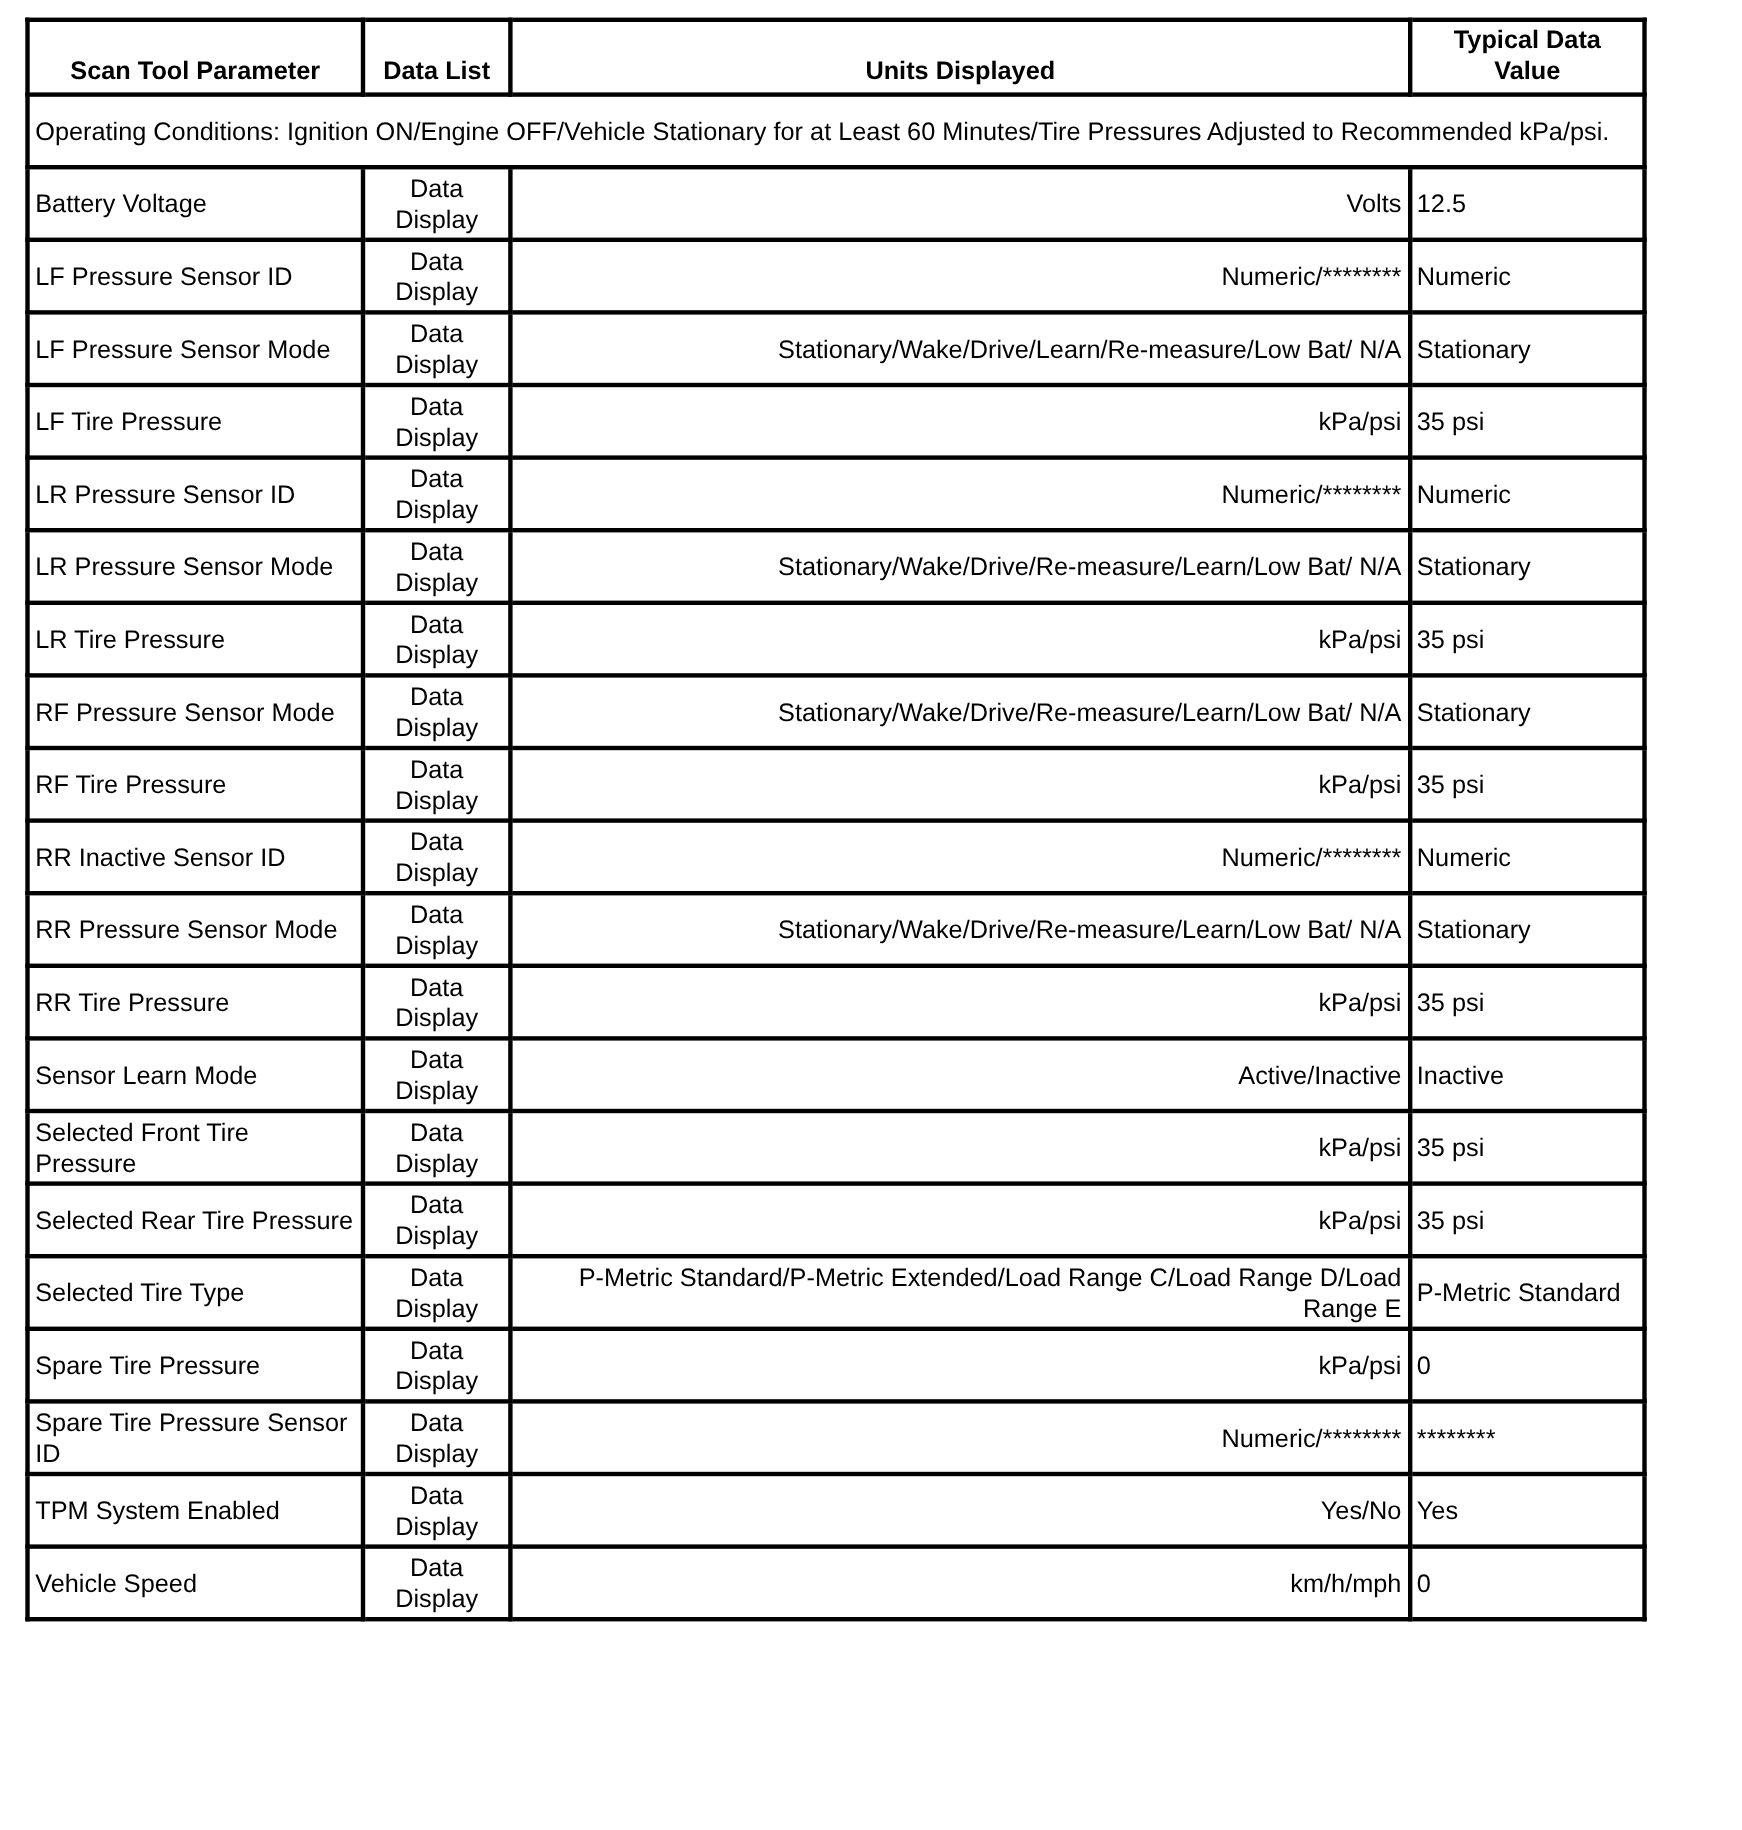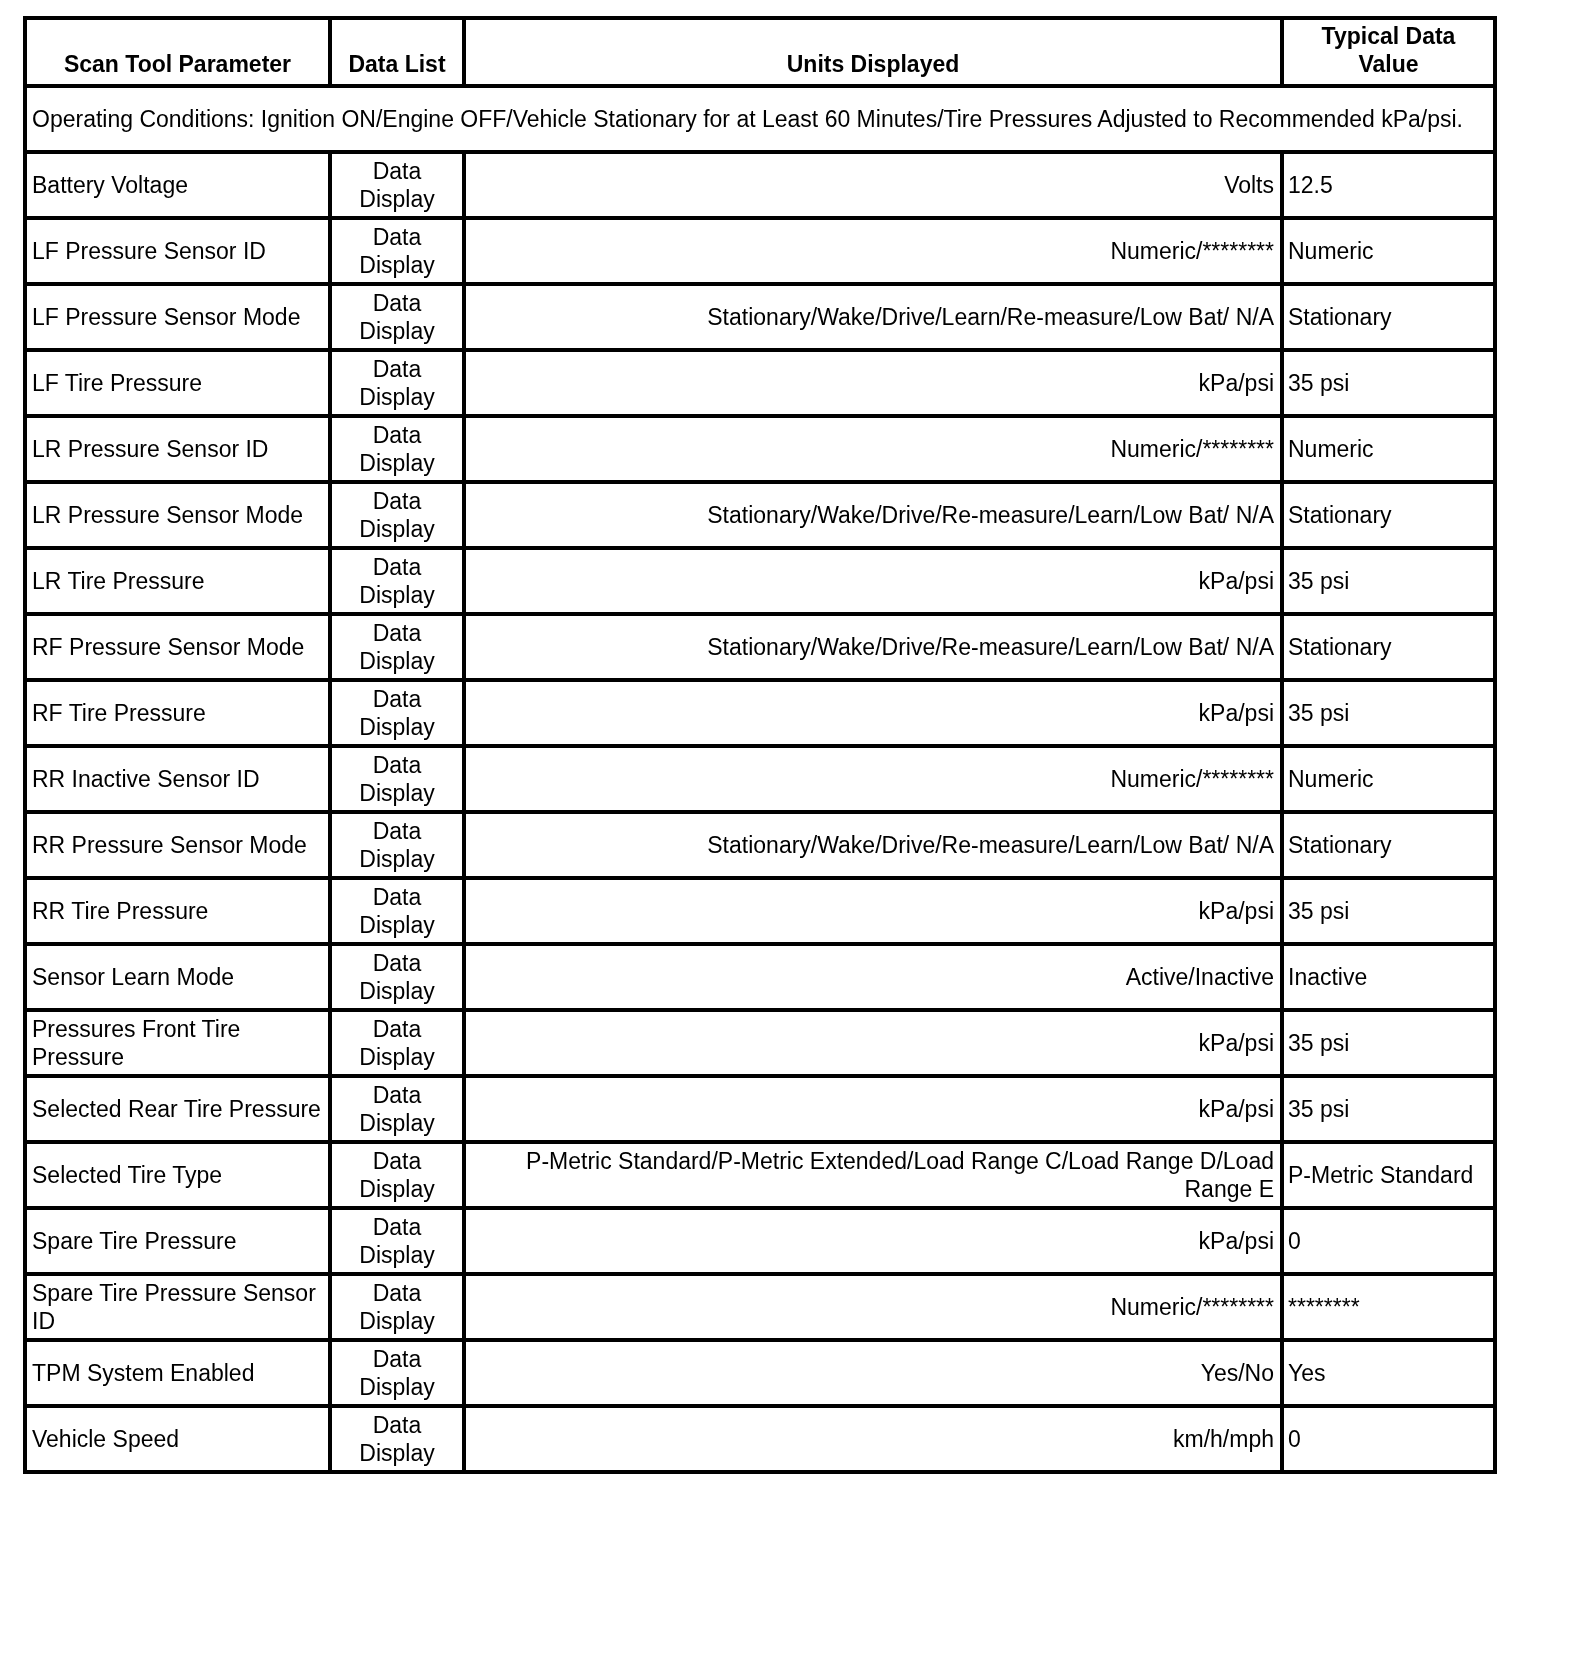--- a/index.html
+++ b/index.html
@@ -150,21 +150,21 @@
         <td class="units">kPa/psi</td>
         <td class="value">35 psi</td>
       </tr>
       <tr class="data-row">
         <td class="param">Sensor Learn Mode</td>
         <td class="list"><span>Data</span><br><span>Display</span></td>
         <td class="units">Active/Inactive</td>
         <td class="value">Inactive</td>
       </tr>
       <tr class="data-row">
-        <td class="param">Pressures Front Tire Pressure</td>
+        <td class="param">Selected Front Tire Pressure</td>
         <td class="list"><span>Data</span><br><span>Display</span></td>
         <td class="units">kPa/psi</td>
         <td class="value">35 psi</td>
       </tr>
       <tr class="data-row">
         <td class="param">Selected Rear Tire Pressure</td>
         <td class="list"><span>Data</span><br><span>Display</span></td>
         <td class="units">kPa/psi</td>
         <td class="value">35 psi</td>
       </tr>

